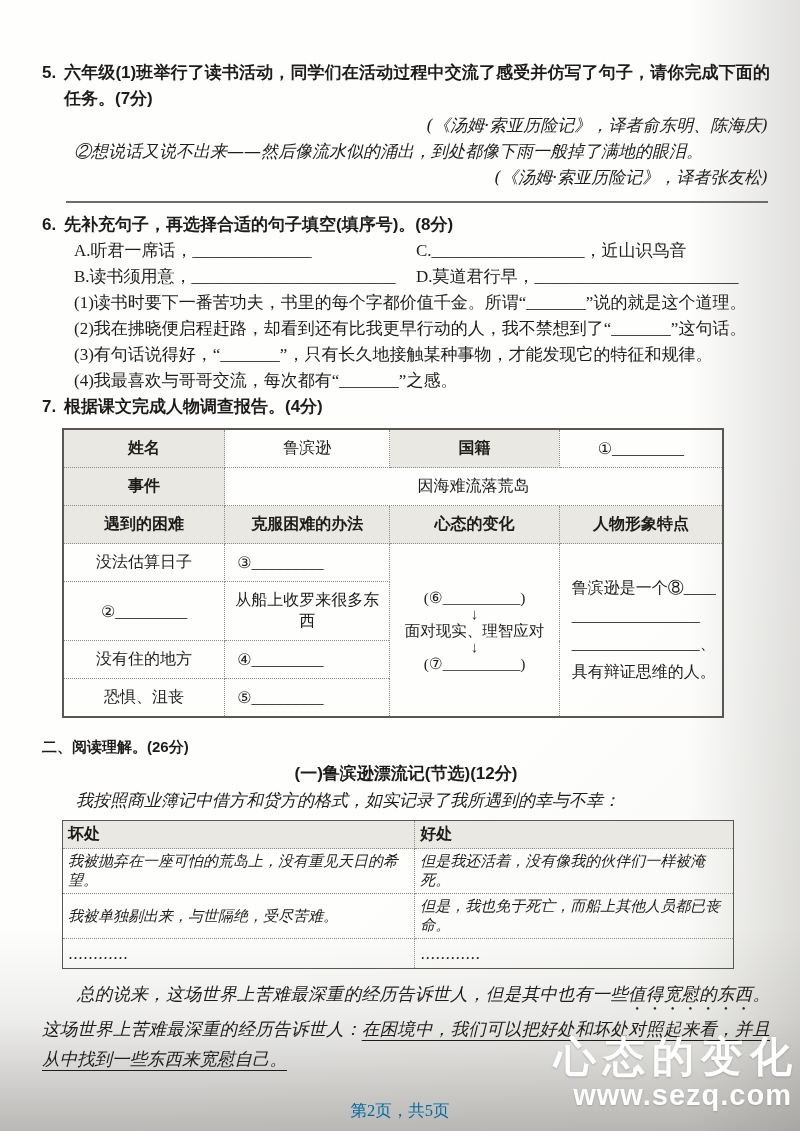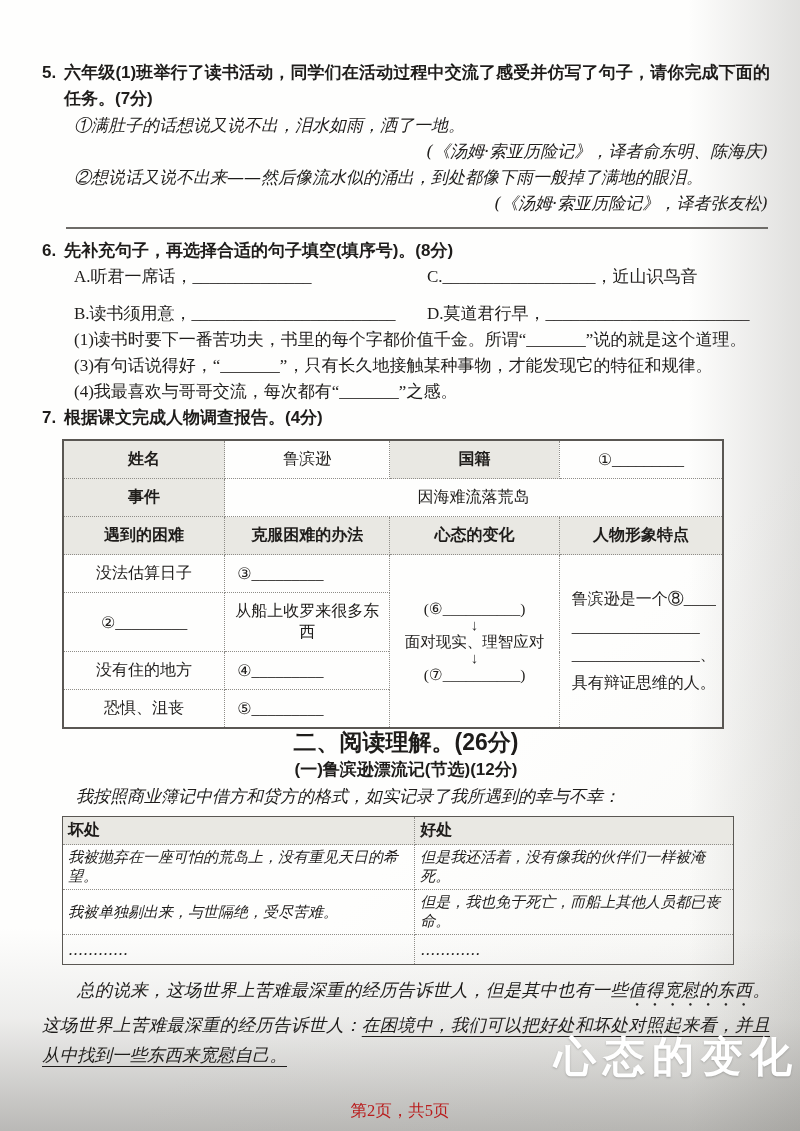--- a/index.html
+++ b/index.html
@@ -25,88 +25,88 @@
 
   .qstem { position:relative; padding-left:22px; font-size:17px; line-height:26px; text-align:justify; }
   .qno { position:absolute; left:0; top:0; }
   .line { font-size:17px; line-height:26px; }
   .ind { padding-left:32px; }
   .right { text-align:right; padding-right:2px; }
   .just { text-align:justify; }
 
   .answer-line { border:none; border-top:2px solid #6e6c68; margin:11px 2px 9px 24px; }
 
-  .options { display:grid; grid-template-columns:342px 1fr; padding-left:32px;gap:11px; }
+  .options { display:grid; grid-template-columns:342px 1fr; padding-left:32px; }
   .options > div { font-size:17px; line-height:26px; white-space:nowrap; overflow:hidden; }
 
   table { border-collapse:collapse; table-layout:fixed; }
   .t1 { margin:8px 0 0 20px; width:662px; border:2px solid #5a5753; font-size:16px; }
   .t1 td { border:1px dotted #8f8d88; text-align:center; vertical-align:middle; padding:8px 6px; }
   .t1 td.l { text-align:left; padding-left:12px; }
   .shade { background:#e9e8e3; }
   .t1 .hd { font-family:"Liberation Sans", sans-serif; font-weight:bold; }
   .mind { font-size:15.5px; line-height:19px; }
   .mind .arrow { font-size:15px; line-height:14px; color:#333; }
   .traits { text-align:left; }
   .traits > div { text-align:left; line-height:28px; padding-left:6px; white-space:nowrap; overflow:hidden; }
 
-  .sec-title { font-size:23px; line-height:27px; margin-top:0;text-align:center; }
+  .sec-title { font-size:15px; line-height:27px; margin-top:15px; }
   .passage-title { text-align:center; font-size:17px; line-height:27px; }
 
   .t2 { margin:7px 0 0 20px; width:672px; border:1.5px solid #5a5753; font-size:15px; }
   .t2 td { border:1px dotted #8f8d88; text-align:left; vertical-align:middle; padding:3px 5px; }
   .t2 .hdr td { font-family:"Liberation Sans", sans-serif; font-style:normal; font-weight:bold; font-size:16px; height:28px; background:#e9e8e3; }
   .t2col1 { width:52.5%; }
 
   .para { margin-top:10px; font-size:17.5px; line-height:30px; text-align:justify; text-indent:2em; }
   .emph { -webkit-text-emphasis:filled dot #2b2927; -webkit-text-emphasis-position:under right;
           text-emphasis:filled dot #2b2927; text-emphasis-position:under right; }
   .ul { text-decoration:underline; text-decoration-thickness:1.2px; text-underline-offset:5px; }
 
-  .footer { position:absolute; top:1100px; left:0; width:800px; text-align:center; font-size:16.5px; color:#b91c1c; }
+  .footer { position:absolute; top:1100px; left:0; width:800px; text-align:center; font-size:16.5px; color:#0369a1; }
 
   .watermark { position:absolute; top:1035px; right:8px; text-align:right; color:#ffffff; }
   .wm-name { font-family:"Liberation Sans", sans-serif; font-weight:900; font-size:42px; line-height:44px;
              letter-spacing:7px; margin-right:-7px; text-shadow:0 1px 2px rgba(90,90,86,0.35); }
   .wm-site { font-family:"Liberation Sans", sans-serif; font-weight:bold; font-size:29px; line-height:32px;
              letter-spacing:1px; text-shadow:0 1px 2px rgba(90,90,86,0.3); }
 </style>
 </head>
 <body>
 
 <div class="page">
   <div class="top-rule"></div>
 
   <main class="content">
 
     <section>
       <div class="qstem sans-b">
         <span class="qno">5.</span>
         <span>六年级(1)班举行了读书活动，同学们在活动过程中交流了感受并仿写了句子，请你完成下面的任务。(7分)</span>
       </div>
-      <div class="line kai ind">①满肚子的话想说又说不出，泪水如雨，洒了一地。</div>
       <div class="line kai right">(《汤姆·索亚历险记》，译者俞东明、陈海庆)</div>
       <div class="line kai ind">②想说话又说不出来——然后像流水似的涌出，到处都像下雨一般掉了满地的眼泪。</div>
       <div class="line kai right">(《汤姆·索亚历险记》，译者张友松)</div>
     </section>
 
     <hr class="answer-line">
 
     <section>
       <div class="qstem sans-b">
         <span class="qno">6.</span>
         <span>先补充句子，再选择合适的句子填空(填序号)。(8分)</span>
       </div>
       <div class="options">
         <div>A.听君一席话，______________</div>
         <div>C.__________________，近山识鸟音</div>
         <div>B.读书须用意，________________________</div>
         <div>D.莫道君行早，________________________</div>
       </div>
       <div class="line song ind just">(1)读书时要下一番苦功夫，书里的每个字都价值千金。所谓“_______”说的就是这个道理。</div>
+      <div class="line song ind just">(2)我在拂晓便启程赶路，却看到还有比我更早行动的人，我不禁想到了“_______”这句话。</div>
       <div class="line song ind just">(3)有句话说得好，“_______”，只有长久地接触某种事物，才能发现它的特征和规律。</div>
       <div class="line song ind just">(4)我最喜欢与哥哥交流，每次都有“_______”之感。</div>
     </section>
 
     <section>
       <div class="qstem sans-b">
         <span class="qno">7.</span>
         <span>根据课文完成人物调查报告。(4分)</span>
       </div>
 
@@ -190,14 +190,15 @@
       <p class="para kai">
         <span>总的说来，这场世界上苦难最深重的经历告诉世人，但是其中也有一些</span><span class="emph">值得宽慰的东西</span><span>。这场世界上苦难最深重的经历告诉世人：</span><span class="ul">在困境中，我们可以把好处和坏处对照起来看，并且从中找到一些东西来宽慰自己。</span>
       </p>
     </section>
   </main>
 
   <div class="footer">第2页，共5页</div>
 
   <div class="watermark">
     <div class="wm-name">心态的变化</div>
+    <div class="wm-site">www.sezq.com</div>
   </div>
 </div>
 
 </body></html>

